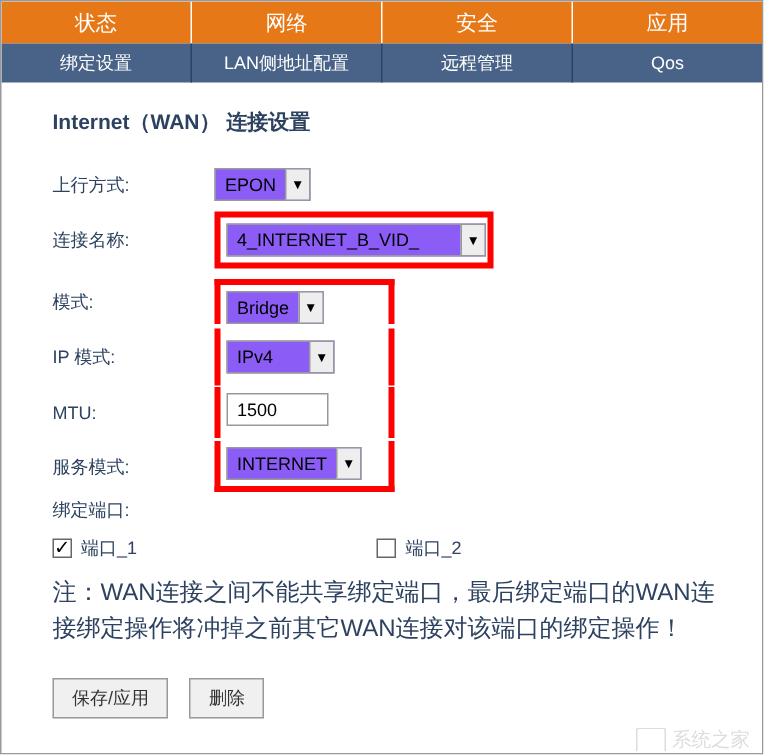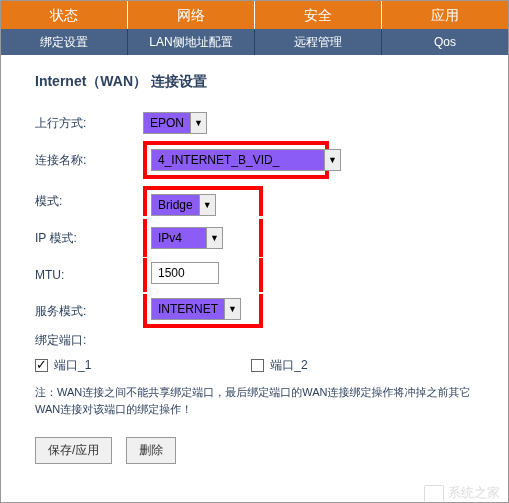--- a/index.html
+++ b/index.html
@@ -21,21 +21,21 @@
 .select-text { padding: 0 6px; min-width: 40px; }
 .select-arrow { width: 16px; height: 20px; background: #eee; border-left: 1px solid #999; display: flex; align-items: center; justify-content: center; font-size: 9px; }
 .text-input { border: 1px solid #999; height: 22px; padding: 0 6px; width: 68px; font-size: 12px; }
 .checkbox { width: 13px; height: 13px; border: 1px solid #666; display: inline-block; background: #fff; position: relative; }
 .checkbox.checked::after { content: "✓"; position: absolute; top: -3px; left: 0; font-size: 13px; color: #000; }
 .highlight-group { border: 4px solid red; padding: 4px 10px 4px 4px; display: inline-block; }
 .highlight-wide { width: 186px; }
 .highlight-narrow { width: 120px; }
 .ports-row { display: flex; gap: 160px; margin-top: 6px; margin-bottom: 10px; }
 .port-item { display: flex; align-items: center; gap: 6px; color: #2d4260; }
-.note { color: #2d4260; font-size: 11px; line-height: 1.5; margin-bottom: 20px; }
+.note { color: #2d4260; font-size: 16px; line-height: 1.5; margin-bottom: 20px; }
 .buttons { display: flex; gap: 14px; }
 .btn { border: 1px solid #999; background: #f0f0f0; padding: 4px 12px; font-size: 12px; cursor: pointer; color: #333; }
 .watermark { position: absolute; right: 8px; bottom: 0; color: #ddd; font-size: 13px; display: flex; align-items: center; gap: 4px; }
 .wm-icon { width: 20px; height: 16px; border: 1px solid #ddd; border-bottom: none; border-radius: 2px 2px 0 0; position: relative; }
 .spacer-sm { height: 4px; }
 </style>
 </head>
 <body>
 
 <div class="container">
@@ -63,21 +63,21 @@
           <span class="select-text">EPON</span>
           <span class="select-arrow">▼</span>
         </div>
       </div>
     </div>
 
     <div class="form-row">
       <div class="form-label">连接名称:</div>
       <div class="form-control">
         <div class="highlight-group highlight-wide">
-          <div class="select-box" style="width:190px">
+          <div class="select-box" style="width:173px">
             <span class="select-text" style="flex:1">4_INTERNET_B_VID_</span>
             <span class="select-arrow">▼</span>
           </div>
         </div>
       </div>
     </div>
 
     <div class="spacer-sm"></div>
 
     <div class="form-row">

